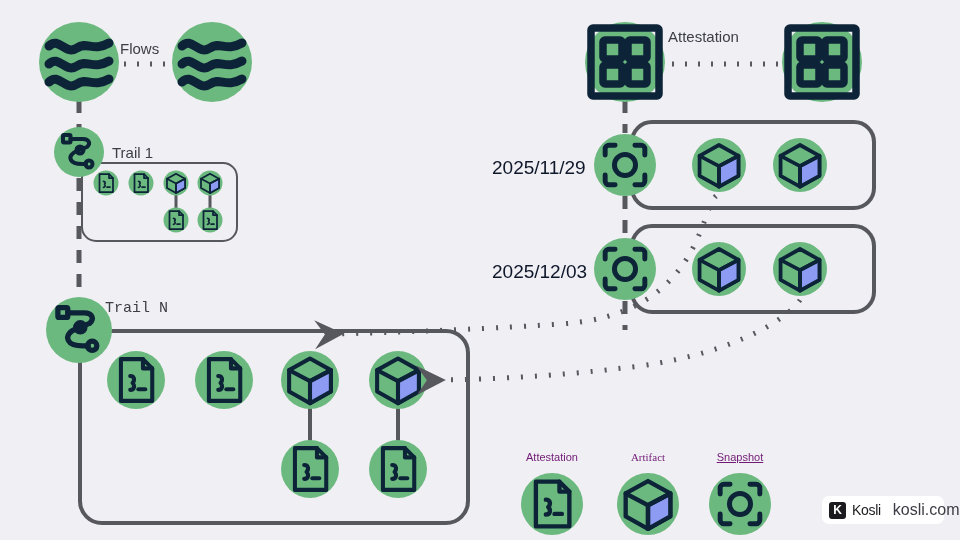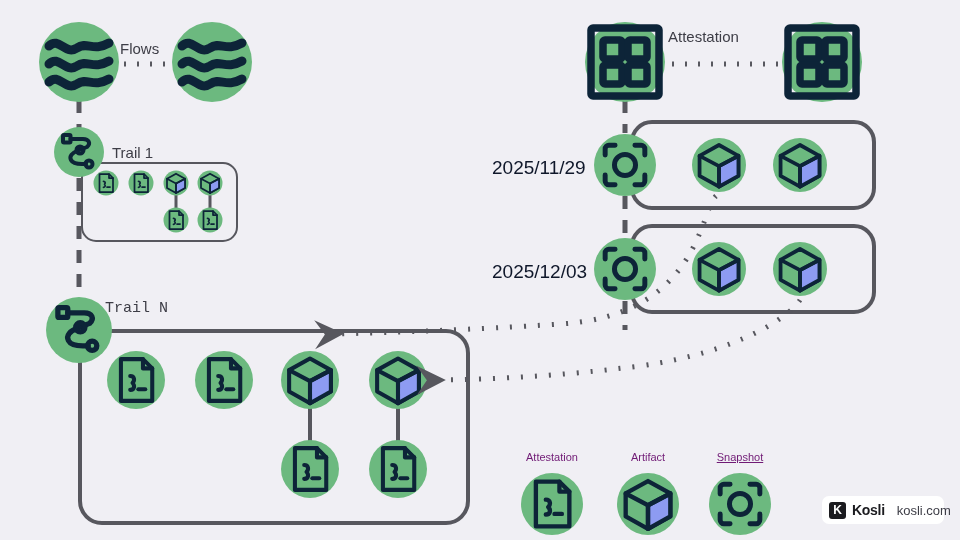--- a/index.html
+++ b/index.html
@@ -54,23 +54,23 @@
     flex:0 0 auto;
   }
   #kosli-mark:after{
     content:"K";
     position:absolute;
     left:0;top:0;right:0;bottom:0;
     color:#fff;font-size:12px;font-weight:bold;
     display:flex;align-items:center;justify-content:center;
     font-family:"Liberation Sans",sans-serif;
   }
-  #kosli-word{font-size:14px;font-weight:bold;color:#1b1b1f;letter-spacing:-0.3px;}
+  #kosli-word{font-size:14px;font-weight:normal;color:#1b1b1f;letter-spacing:-0.3px;}
   #kosli-div{width:1px;height:13px;background:#c9c9d0;}
-  #kosli-url{font-size:13px;color:#3d3d46;}
+  #kosli-url{font-size:16px;color:#3d3d46;}
 </style>
 </head>
 <body>
 
 <div id="stage">
 
 <svg id="diagram" viewBox="0 0 960 540">
   <defs>
 
     <symbol id="ico-flows" viewBox="0 0 100 100">
@@ -316,21 +316,21 @@
 <div class="lbl" style="left:105px;top:301px;font-family:Liberation Mono, monospace;">Trail N</div>
 
 <div class="lbl" style="left:668px;top:29px;">Attestation</div>
 
 <div class="datelbl" style="left:492px;top:158px;">2025/11/29</div>
 
 <div class="datelbl" style="left:492px;top:262px;">2025/12/03</div>
 
 <div class="leglbl" style="left:502px;top:452px;width:100px;">Attestation</div>
 
-<div class="leglbl" style="left:608px;top:452px;width:80px;">Artifact</div>
+<div class="leglbl" style="left:608px;top:452px;width:80px;font-family:Liberation Serif, serif;">Artifact</div>
 
 <div class="leglbl" style="left:694px;top:452px;width:92px;text-decoration:underline;">Snapshot</div>
 
 <div id="kosli-badge">
   <div id="kosli-mark"></div>
   <div id="kosli-word">Kosli</div>
   <div id="kosli-div"></div>
   <div id="kosli-url">kosli.com</div>
 </div>
 

